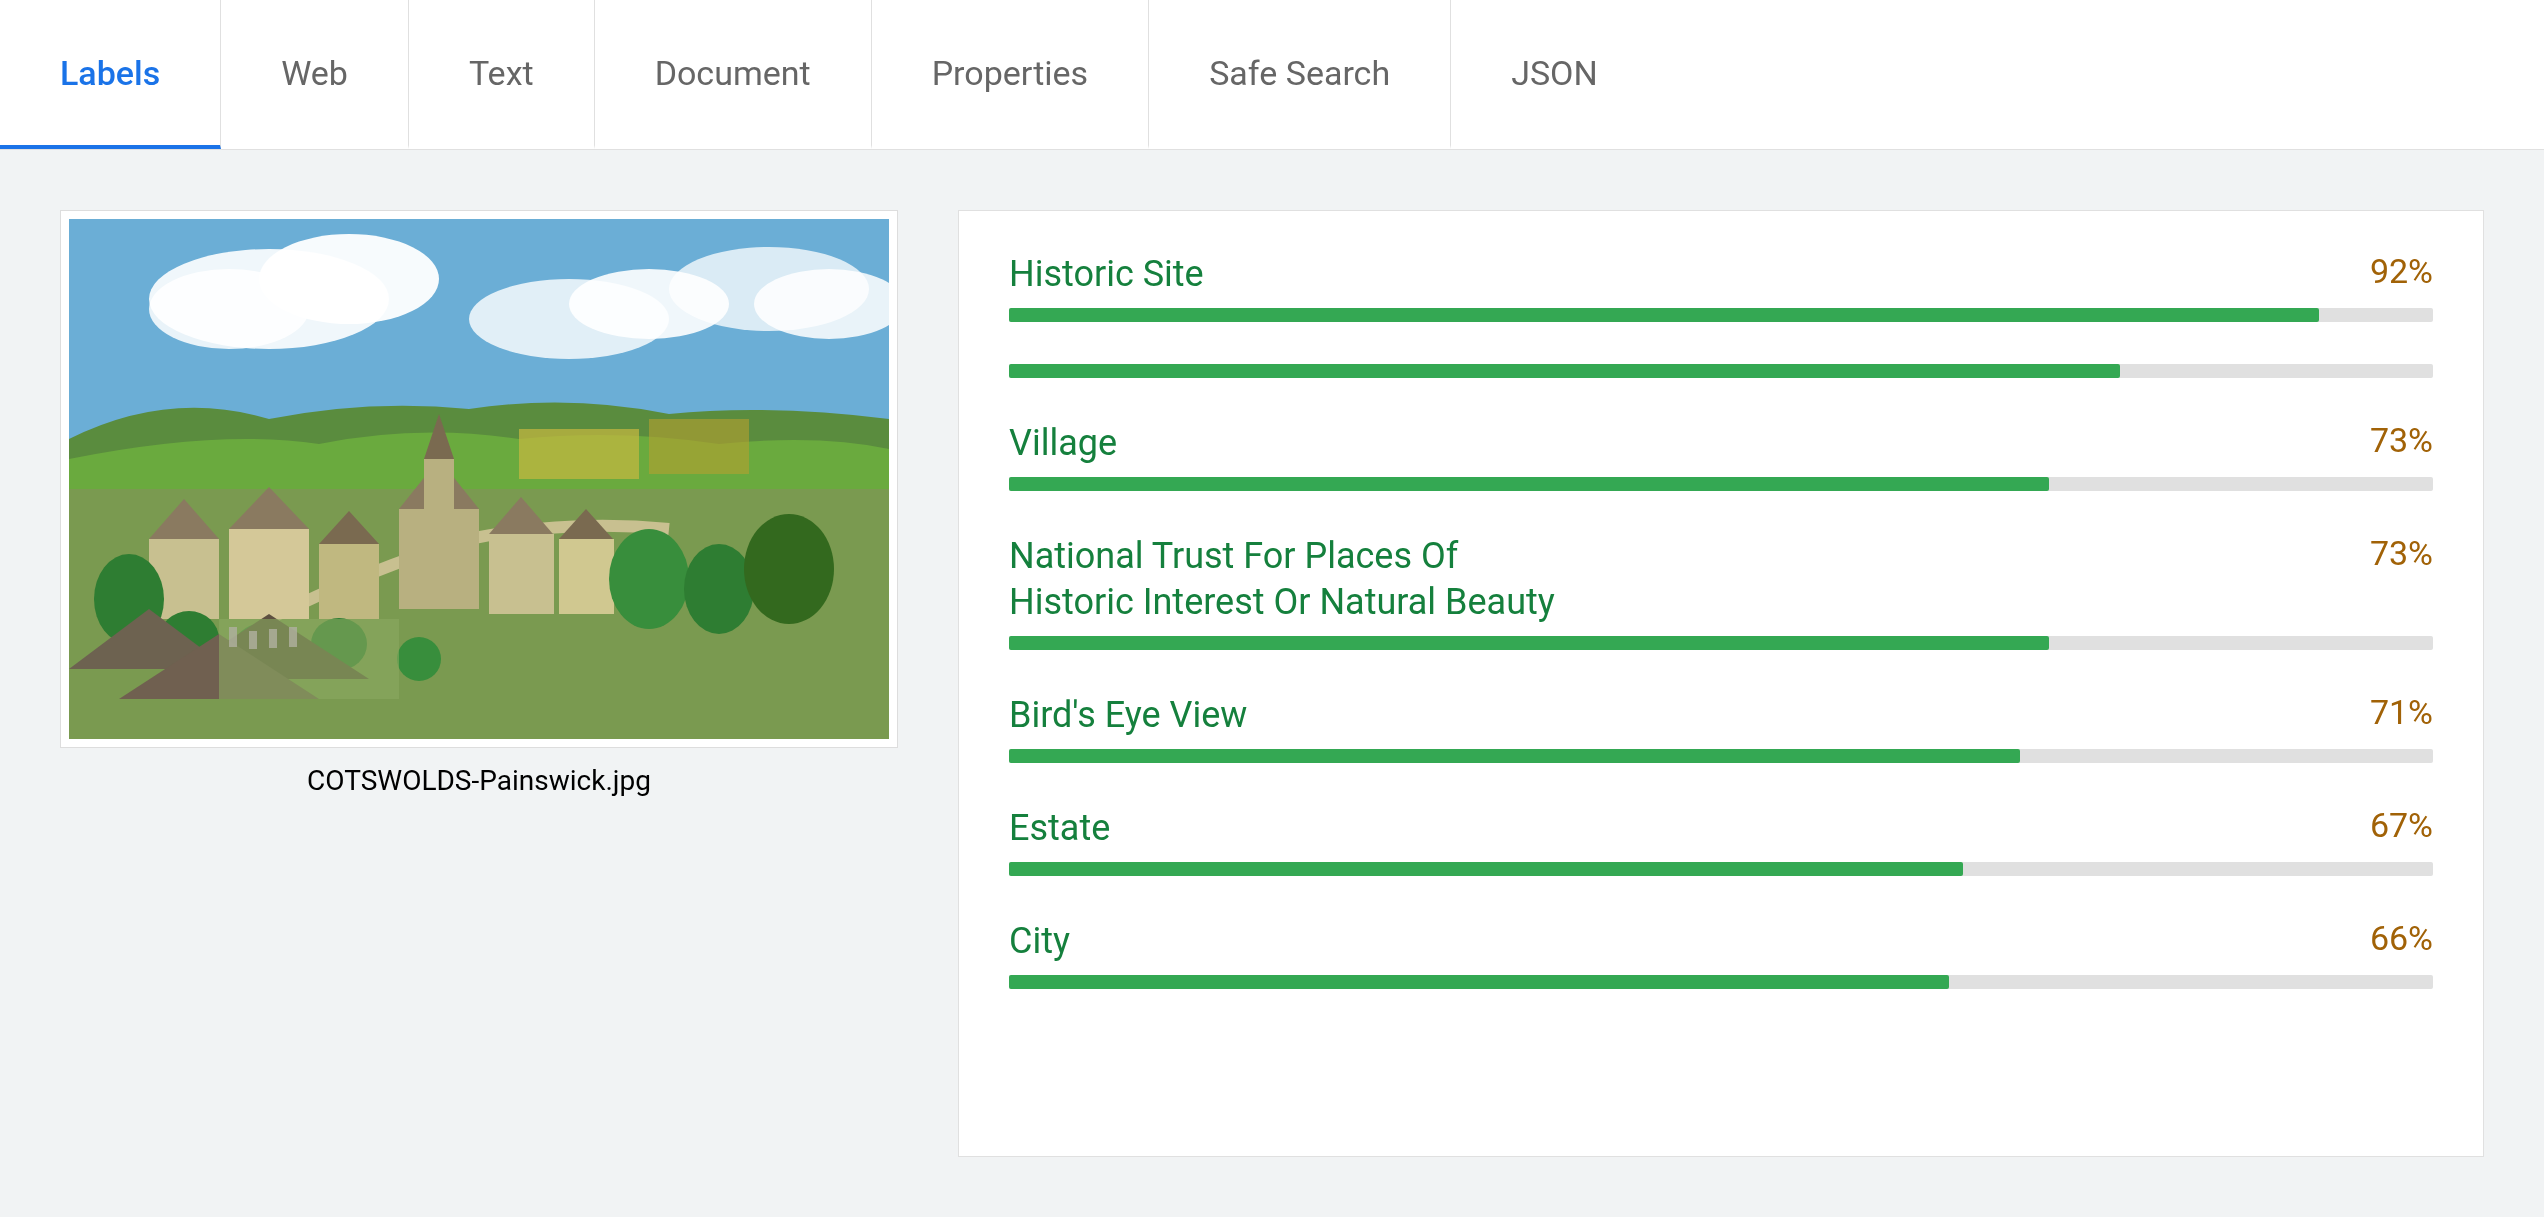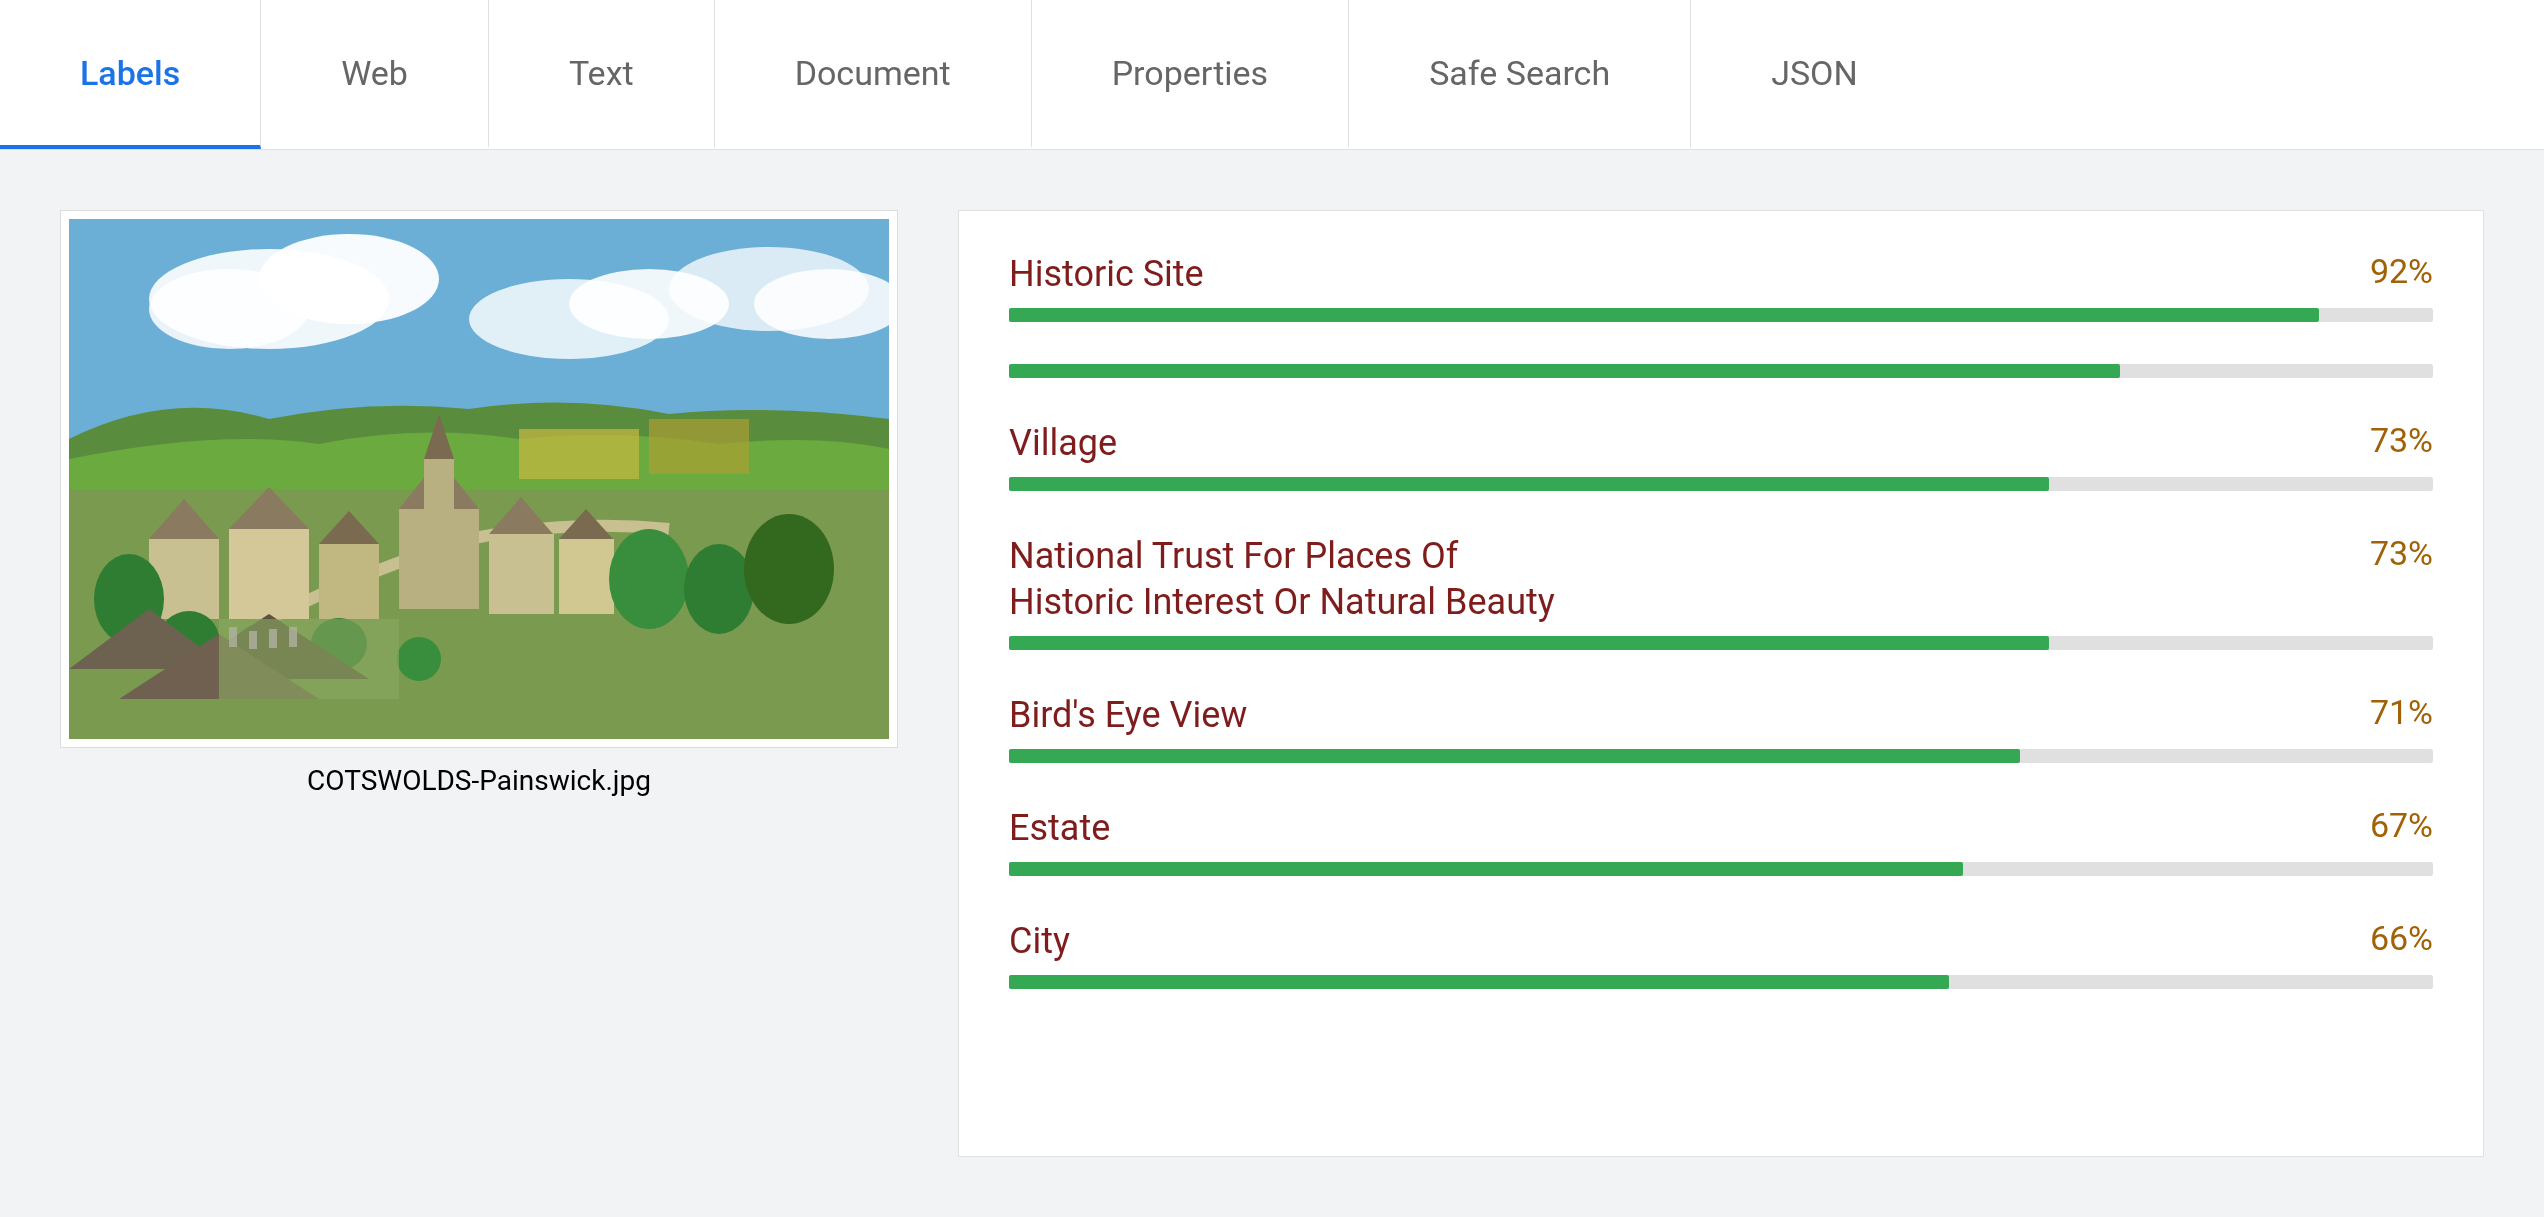--- a/index.html
+++ b/index.html
@@ -15,21 +15,21 @@
       display: flex;
       background: #fff;
       border-bottom: 1px solid #e0e0e0;
       height: 150px;
       align-items: stretch;
     }
     .tab {
       display: flex;
       align-items: center;
       justify-content: center;
-      padding: 0 80px;
+      padding: 0 60px;
       font-size: 34px;
       color: #666;
       cursor: pointer;
       border-bottom: 4px solid transparent;
       position: relative;
       white-space: nowrap;
       font-weight: 400;
     }
     .tab.active {
       color: #1a73e8;
@@ -85,21 +85,21 @@
     .label-item {
       margin-bottom: 42px;
     }
     .label-header {
       display: flex;
       justify-content: space-between;
       align-items: flex-start;
       margin-bottom: 10px;
     }
     .label-name {
-      color: #7f1d1d;
+      color: #15803d;
       font-size: 36px;
       font-weight: 400;
       line-height: 1.3;
     }
     .label-percent {
       color: #a16207;
       font-size: 34px;
       font-weight: 400;
       margin-left: 20px;
       white-space: nowrap;

